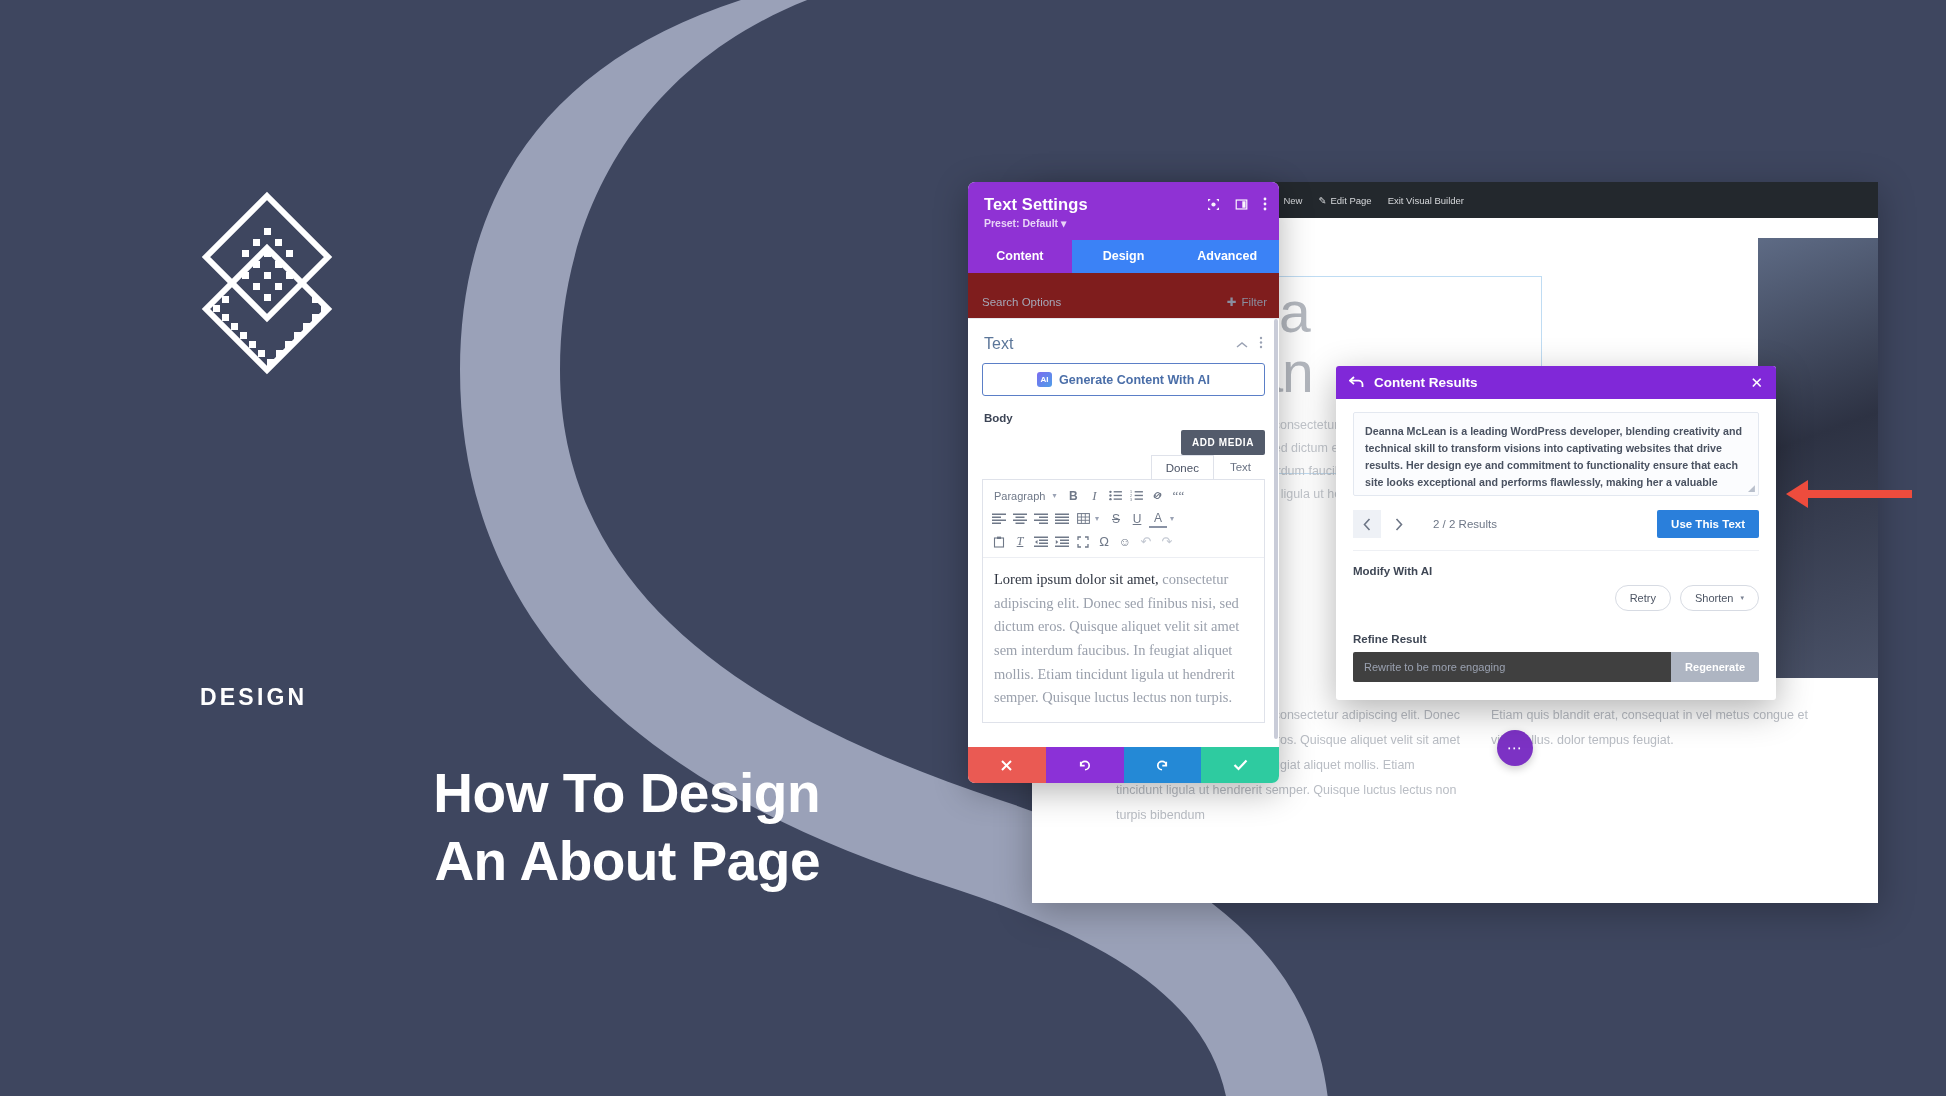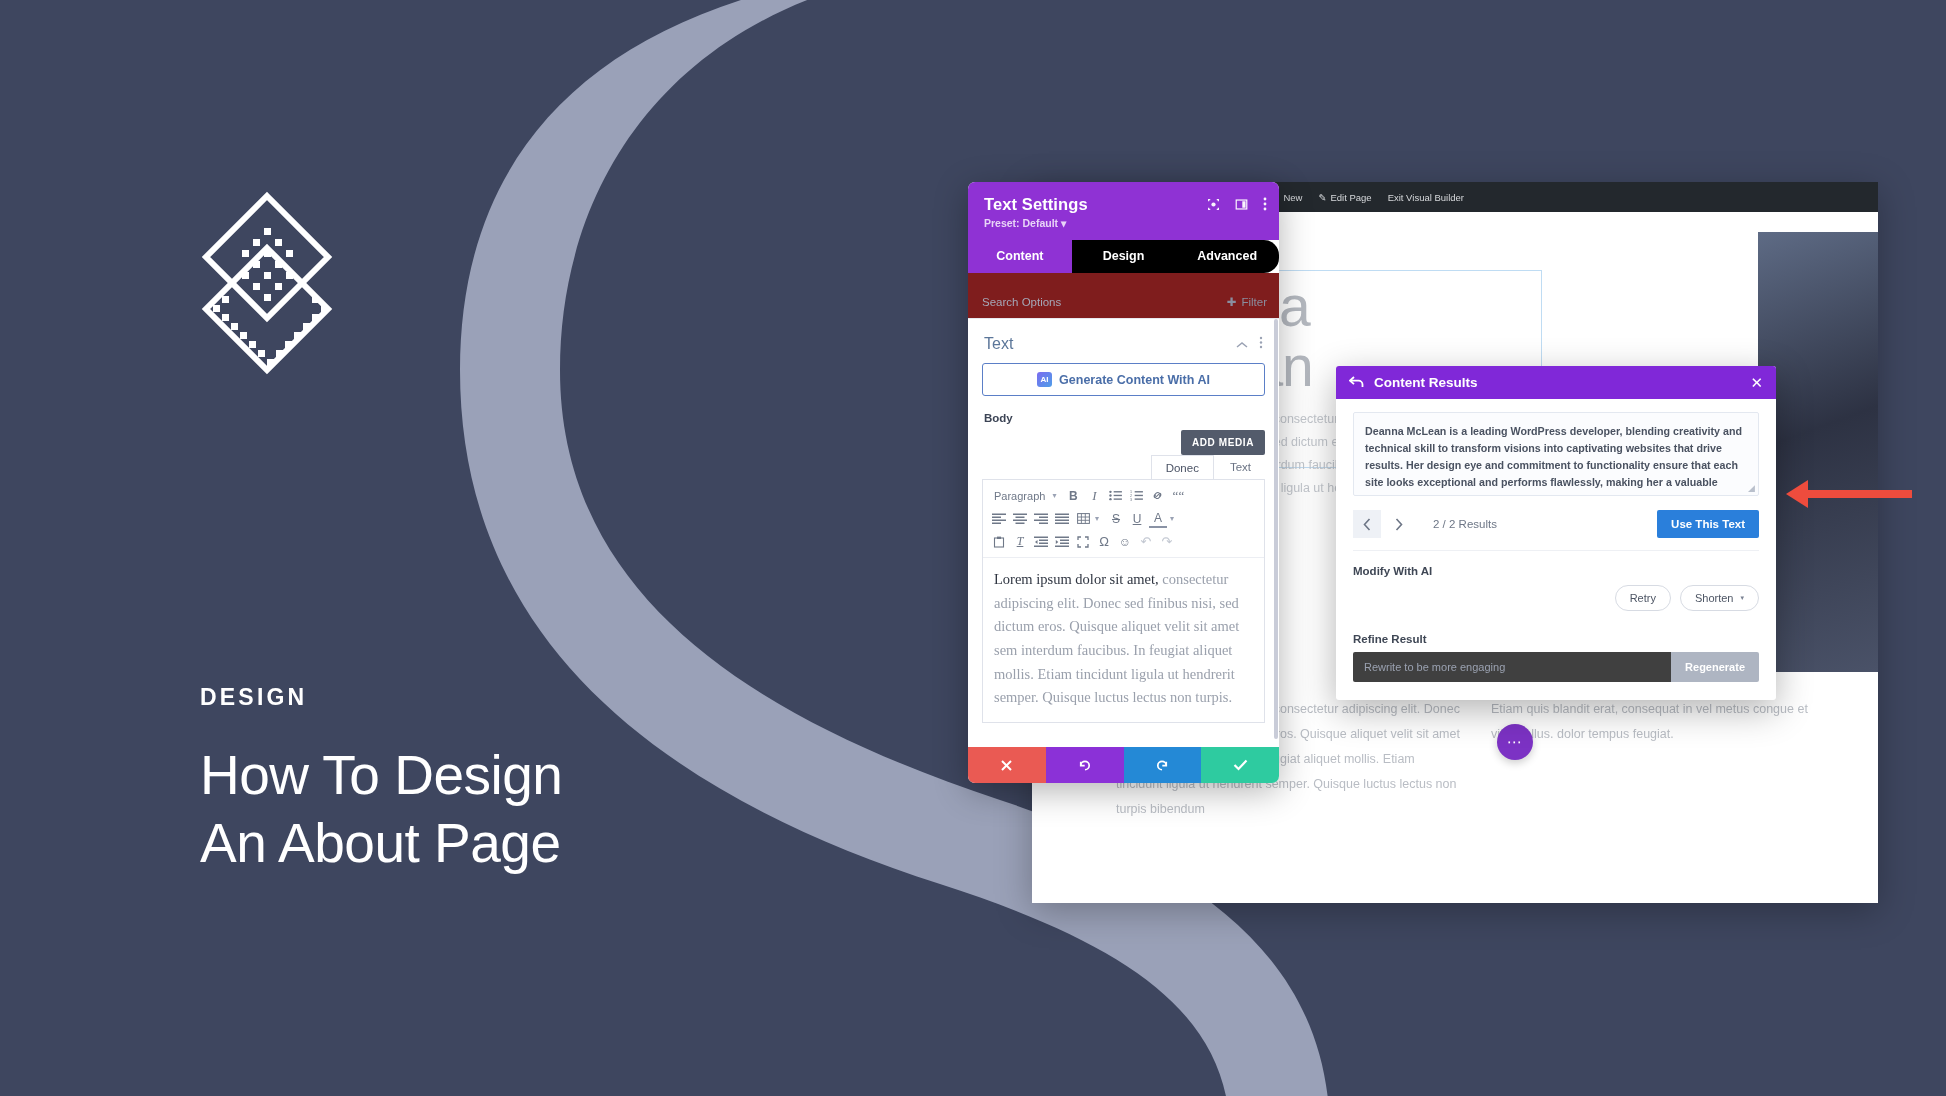--- a/index.html
+++ b/index.html
@@ -17,26 +17,27 @@
   .brand { position: absolute; left: 200px; top: 190px; width: 620px; }
   .brand-logo { width: 134px; height: 200px; }
   .eyebrow {
     margin-top: 290px;
     color: #ffffff;
     font-size: 23px;
     font-weight: bold;
     letter-spacing: 3.2px;
   }
   .headline {
-    margin-top: 30px;
+    margin-top: 48px;
     color: #ffffff;
     font-size: 55px;
-    font-weight: normal;
+    font-weight: bold;
     line-height: 1.24;
     letter-spacing: -0.5px;
+    text-align: right;
   }
 
   
   .shot {
     position: absolute;
     left: 968px; top: 182px;
     width: 910px; height: 735px;
   }
 
   
@@ -55,21 +56,21 @@
     padding: 13px 16px 11px 16px;
     position: relative;
   }
   .dp-title { color: #fff; font-size: 16.5px; font-weight: bold; letter-spacing: .1px; }
   .dp-preset { color: #e8d4f7; font-size: 10.5px; font-weight: bold; margin-top: 3px; }
   .dp-header-icons {
     position: absolute; right: 12px; top: 15px;
     display: flex; align-items: center; gap: 15px;
   }
   .dp-header-icons .ic { color: #fff; opacity: .95; display: flex; }
-  .dp-tabs { display: flex; background: #000000; border-radius: 15px; }
+  .dp-tabs { display: flex; background: #3b82f6; }
   .dp-tab {
     flex: 1; text-align: center; color: #fff;
     font-size: 12.5px; font-weight: bold; padding: 9px 0 10px 0;
   }
   .dp-tab.active { background: #8f32d4; }
   .dp-search {
     display: flex; align-items: center; justify-content: space-between;
     background: #7f1d1d; border-bottom: 1px solid #e8e8ef;
     padding: 22px 12px 9px 14px;
   }
@@ -137,21 +138,21 @@
   .act-save { background: #2ecba0; }
 
   
   .wp-wrap {
     position: absolute; left: 64px; top: 0;
     width: 846px; height: 721px;
     background: #fff; overflow: hidden;
     box-shadow: 0 8px 34px rgba(0,0,0,.28);
   }
   .wp-adminbar {
-    height: 30px; background: #23282d; display: flex; align-items: center;
+    height: 36px; background: #23282d; display: flex; align-items: center;
     padding: 0 8px; gap: 0;
   }
   .ab-item {
     display: flex; align-items: center; gap: 4px;
     color: #d6d8db; font-size: 9.5px; padding: 0 8px; white-space: nowrap;
   }
   .ab-logo { color: #a7aaad; font-size: 12px; }
   .ab-dim { color: #82878c; }
 
   .wp-canvas { position: relative; height: 701px; background: #fff; padding: 0; }

